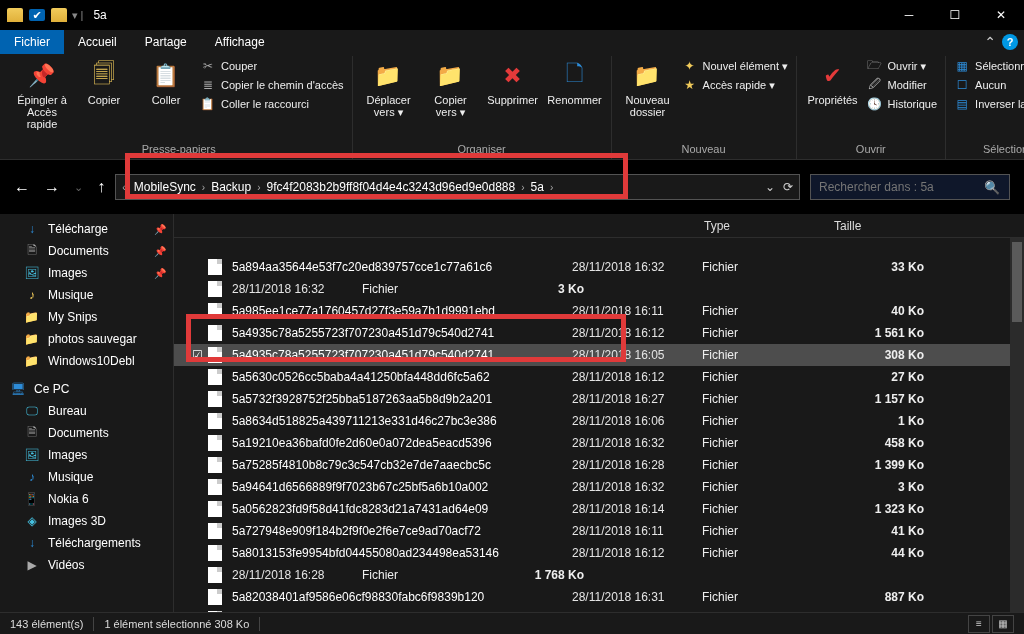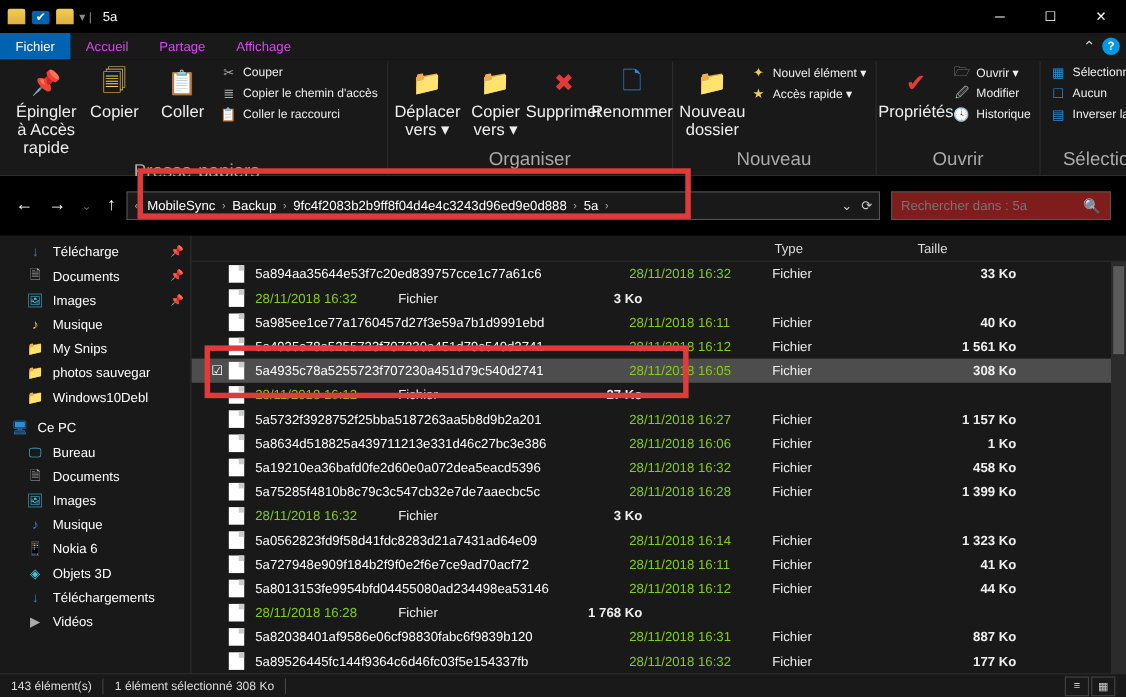--- a/index.html
+++ b/index.html
@@ -10,48 +10,48 @@
 .titlebar .qat { display: flex; align-items: center; gap: 4px; padding-left: 6px; }
 .titlebar .qat .ico { width: 18px; height: 18px; display: flex; align-items: center; justify-content: center; }
 .folder-ico { width: 16px; height: 14px; background: linear-gradient(#f1cb5b,#e0b03a); border-radius: 2px 2px 0 0; position: relative; }
 .check-ico::before { content: "✔"; color: #fff; font-size: 11px; background: #0063b1; padding: 0 3px; border-radius: 2px; }
 .titlebar .title { margin-left: 10px; font-size: 12px; color: #fff; }
 .titlebar .winbtns { margin-left: auto; display: flex; }
 .winbtn { width: 46px; height: 30px; display: flex; align-items: center; justify-content: center; color: #fff; }
 
 
 .tabsrow { height: 24px; background: #191919; display: flex; align-items: stretch; }
-.tab { padding: 0 14px; display: flex; align-items: center; font-size: 12px; color: #d946ef; }
+.tab { padding: 0 14px; display: flex; align-items: center; font-size: 12px; color: #ffffff; }
 .tab.active { background: #0063b1; color: #fff; }
 .tabsrow .right { margin-left: auto; display: flex; align-items: center; gap: 6px; padding-right: 6px; }
 .tabsrow .right .chev { font-size: 14px; color: #ccc; }
 .help-ico { width: 16px; height: 16px; background: #0098e4; border-radius: 50%; color: #fff; display: flex; align-items: center; justify-content: center; font-size: 11px; font-weight: bold; }
 
 
 .ribbon { height: 106px; background: #191919; border-bottom: 1px solid #2d2d2d; display: flex; padding: 2px 6px 0 6px; }
 .ribgroup { display: flex; flex-direction: column; align-items: center; padding: 0 8px; border-right: 1px solid #2d2d2d; }
 .ribgroup:last-child { border-right: none; }
 .ribgroup .controls { display: flex; align-items: flex-start; gap: 6px; flex: 1; }
-.ribgroup .glabel { font-size: 17px; color: #aaa; padding: 2px 0 4px; }
+.ribgroup .glabel { font-size: 11px; color: #aaa; padding: 2px 0 4px; }
 .bigbtn { display: flex; flex-direction: column; align-items: center; width: 56px; padding-top: 4px; gap: 2px; }
 .bigbtn .bicon { width: 32px; height: 32px; display: flex; align-items: center; justify-content: center; font-size: 22px; }
-.bigbtn .blabel { font-size: 15px; text-align: center; line-height: 1.1; color: #eee; }
+.bigbtn .blabel { font-size: 11px; text-align: center; line-height: 1.1; color: #eee; }
 .smallcol { display: flex; flex-direction: column; gap: 3px; padding-top: 2px; }
 .smallbtn { display: flex; align-items: center; gap: 5px; font-size: 11px; color: #eee; white-space: nowrap; }
 .smallbtn .sicon { width: 16px; height: 16px; display: flex; align-items: center; justify-content: center; font-size: 12px; }
 
 
 .navbar { height: 54px; background: #000; display: flex; align-items: center; padding: 0 14px; gap: 10px; position: relative; }
 .navarrows { display: flex; align-items: center; gap: 14px; color: #fff; font-size: 16px; }
 .navarrows .disabled { color: #666; }
 .breadcrumb-wrap { flex: 1; height: 26px; display: flex; align-items: center; background: #191919; border: 1px solid #535353; padding: 0 6px; }
 .breadcrumb { display: flex; align-items: center; gap: 6px; font-size: 12px; color: #fff; white-space: nowrap; overflow: hidden; }
 .crumb-sep { color: #aaa; font-size: 10px; }
 .bc-right { margin-left: auto; display: flex; gap: 8px; color: #ccc; font-size: 12px; }
-.searchbox { width: 200px; height: 26px; background: #7f1d1d; border: 1px solid #535353; display: flex; align-items: center; padding: 0 8px; }
+.searchbox { width: 200px; height: 26px; background: #0f172a; border: 1px solid #535353; display: flex; align-items: center; padding: 0 8px; }
 .searchbox input { background: transparent; border: none; color: #999; font-size: 12px; flex: 1; outline: none; }
 .searchbox .sicon { color: #ccc; font-size: 13px; }
 
 
 .redbox { position: absolute; border: 5px solid #e03a3a; pointer-events: none; z-index: 50; }
 
 
 .main { display: flex; height: 400px; background: #191919; }
 
 
@@ -62,28 +62,28 @@
 .sbitem .pin { margin-left: auto; color: #999; font-size: 10px; }
 
 
 .filepane { flex: 1; display: flex; flex-direction: column; position: relative; }
 .colheads { display: flex; height: 24px; align-items: center; border-bottom: 1px solid #2d2d2d; padding-left: 44px; }
 .col { font-size: 12px; color: #ddd; }
 .col.name { width: 356px; }
 .col.date { width: 130px; }
 .col.type { width: 130px; }
 .col.size { width: 110px; padding-right: 18px; }
-.rows { flex: 1; overflow: hidden; }
+.rows { flex: 1; overflow: hidden; margin-top: 18px; }
 .row { display: flex; align-items: center; height: 22px; padding-left: 18px; font-size: 12px; color: #fff; }
 .row .chk { width: 16px; visibility: hidden; }
 .row.checked .chk { visibility: visible; }
 .row.selected { background: #4d4d4d; }
 .row .ficon { width: 16px; height: 16px; margin-right: 8px; }
 .row .fname { width: 340px; white-space: nowrap; overflow: hidden; }
-.row .fdate { width: 130px; color: #84cc16; }
+.row .fdate { width: 130px; color: #e5e5e5; }
 .row .ftype { width: 130px; color: #eee; }
 .row .fsize { width: 110px; text-align: right; padding-right: 18px; color: #eee; font-weight: bold; }
 .file-glyph { width: 14px; height: 16px; background: #fff; position: relative; display: inline-block; }
 .file-glyph::after { content: ""; position: absolute; right: 0; top: 0; width: 5px; height: 5px; background: #ccc; }
 
 .scrollbar { position: absolute; right: 0; top: 24px; bottom: 0; width: 14px; background: #2b2b2b; }
 .scrollthumb { position: absolute; left: 2px; right: 2px; top: 4px; height: 80px; background: #5a5a5a; }
 
 
 .status { height: 22px; background: #191919; border-top: 1px solid #2d2d2d; display: flex; align-items: center; padding: 0 10px; font-size: 11px; color: #ddd; gap: 10px; position: absolute; bottom: 0; left: 0; right: 0; }
@@ -344,21 +344,21 @@
         <div class="sbitem">
           <span class="sbicon blue">♪</span>
           <span>Musique</span>
         </div>
         <div class="sbitem">
           <span class="sbicon grey">📱</span>
           <span>Nokia 6</span>
         </div>
         <div class="sbitem">
           <span class="sbicon cyan">◈</span>
-          <span>Objets 3D</span>
+          <span>Images 3D</span>
         </div>
         <div class="sbitem">
           <span class="sbicon blue">↓</span>
           <span>Téléchargements</span>
         </div>
         <div class="sbitem">
           <span class="sbicon grey">▶</span>
           <span>Vidéos</span>
         </div>
       </div>
@@ -407,20 +407,21 @@
     <span class="chk">☑</span>
     <span class="ficon"><span class="file-glyph"></span></span>
     <span class="fname">5a4935c78a5255723f707230a451d79c540d2741</span>
     <span class="fdate">28/11/2018 16:05</span>
     <span class="ftype">Fichier</span>
     <span class="fsize">308 Ko</span>
         </div>
         <div class="row">
     <span class="chk">☑</span>
     <span class="ficon"><span class="file-glyph"></span></span>
+    <span class="fname">5a5630c0526cc5baba4a41250bfa448dd6fc5a62</span>
     <span class="fdate">28/11/2018 16:12</span>
     <span class="ftype">Fichier</span>
     <span class="fsize">27 Ko</span>
         </div>
         <div class="row">
     <span class="chk">☑</span>
     <span class="ficon"><span class="file-glyph"></span></span>
     <span class="fname">5a5732f3928752f25bba5187263aa5b8d9b2a201</span>
     <span class="fdate">28/11/2018 16:27</span>
     <span class="ftype">Fichier</span>
@@ -446,20 +447,21 @@
     <span class="chk">☑</span>
     <span class="ficon"><span class="file-glyph"></span></span>
     <span class="fname">5a75285f4810b8c79c3c547cb32e7de7aaecbc5c</span>
     <span class="fdate">28/11/2018 16:28</span>
     <span class="ftype">Fichier</span>
     <span class="fsize">1 399 Ko</span>
         </div>
         <div class="row">
     <span class="chk">☑</span>
     <span class="ficon"><span class="file-glyph"></span></span>
+    <span class="fname">5a94641d6566889f9f7023b67c25bf5a6b10a002</span>
     <span class="fdate">28/11/2018 16:32</span>
     <span class="ftype">Fichier</span>
     <span class="fsize">3 Ko</span>
         </div>
         <div class="row">
     <span class="chk">☑</span>
     <span class="ficon"><span class="file-glyph"></span></span>
     <span class="fname">5a0562823fd9f58d41fdc8283d21a7431ad64e09</span>
     <span class="fdate">28/11/2018 16:14</span>
     <span class="ftype">Fichier</span>

